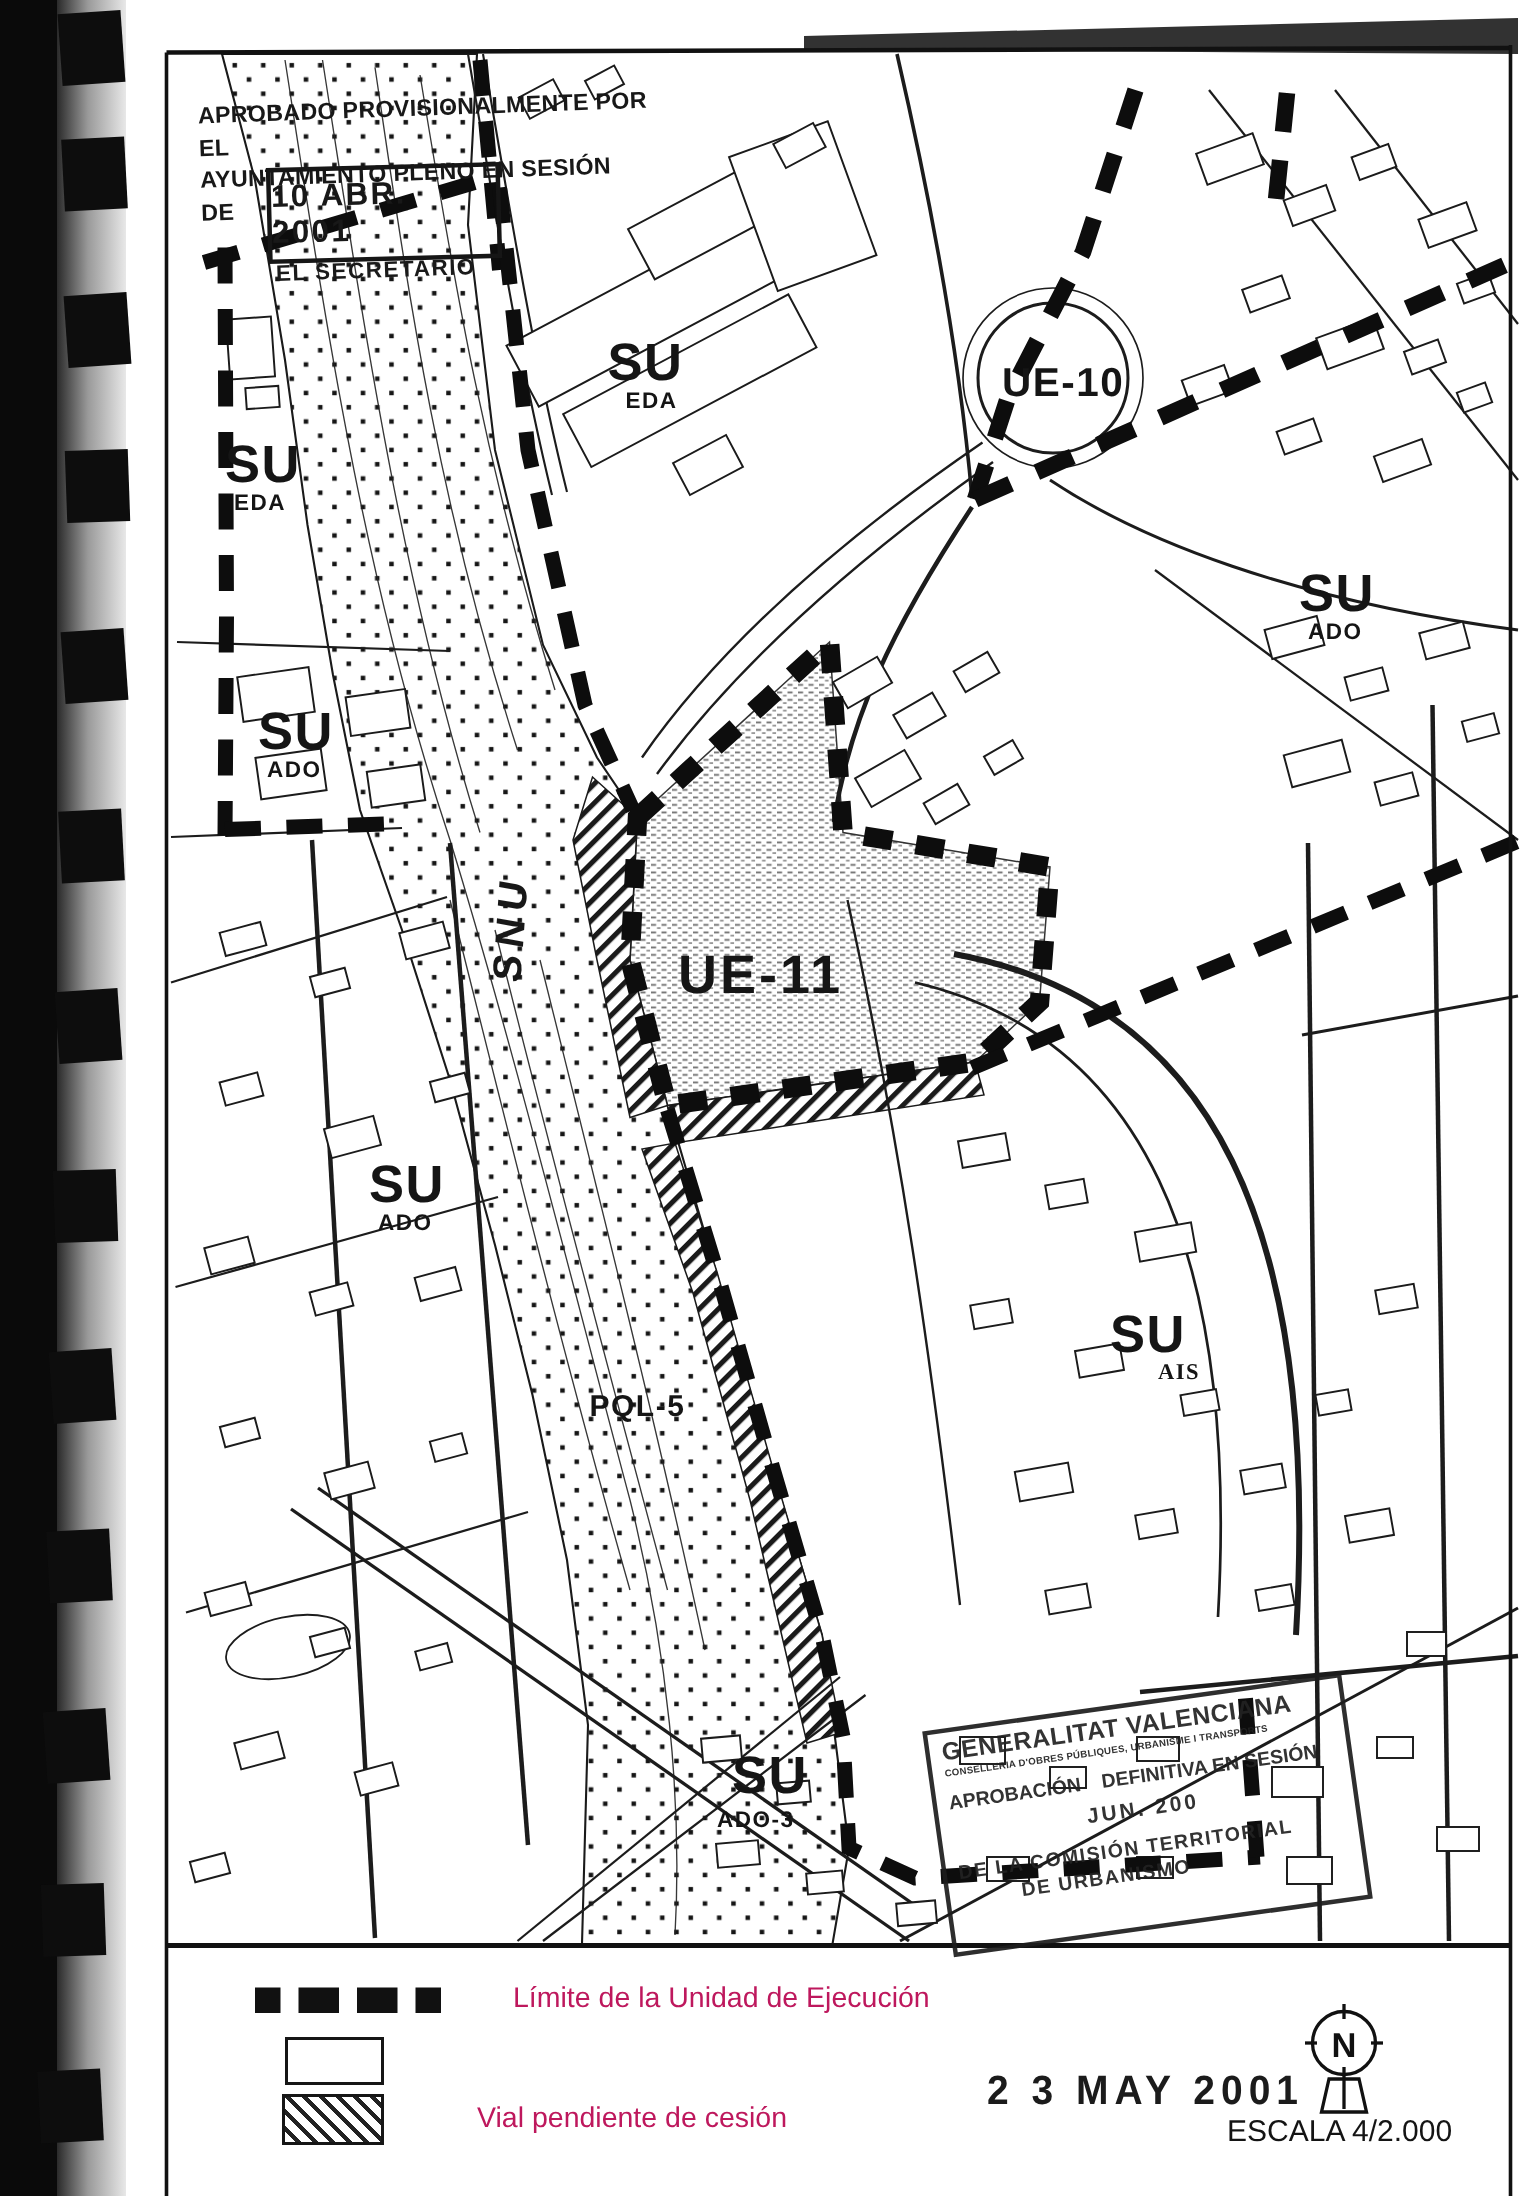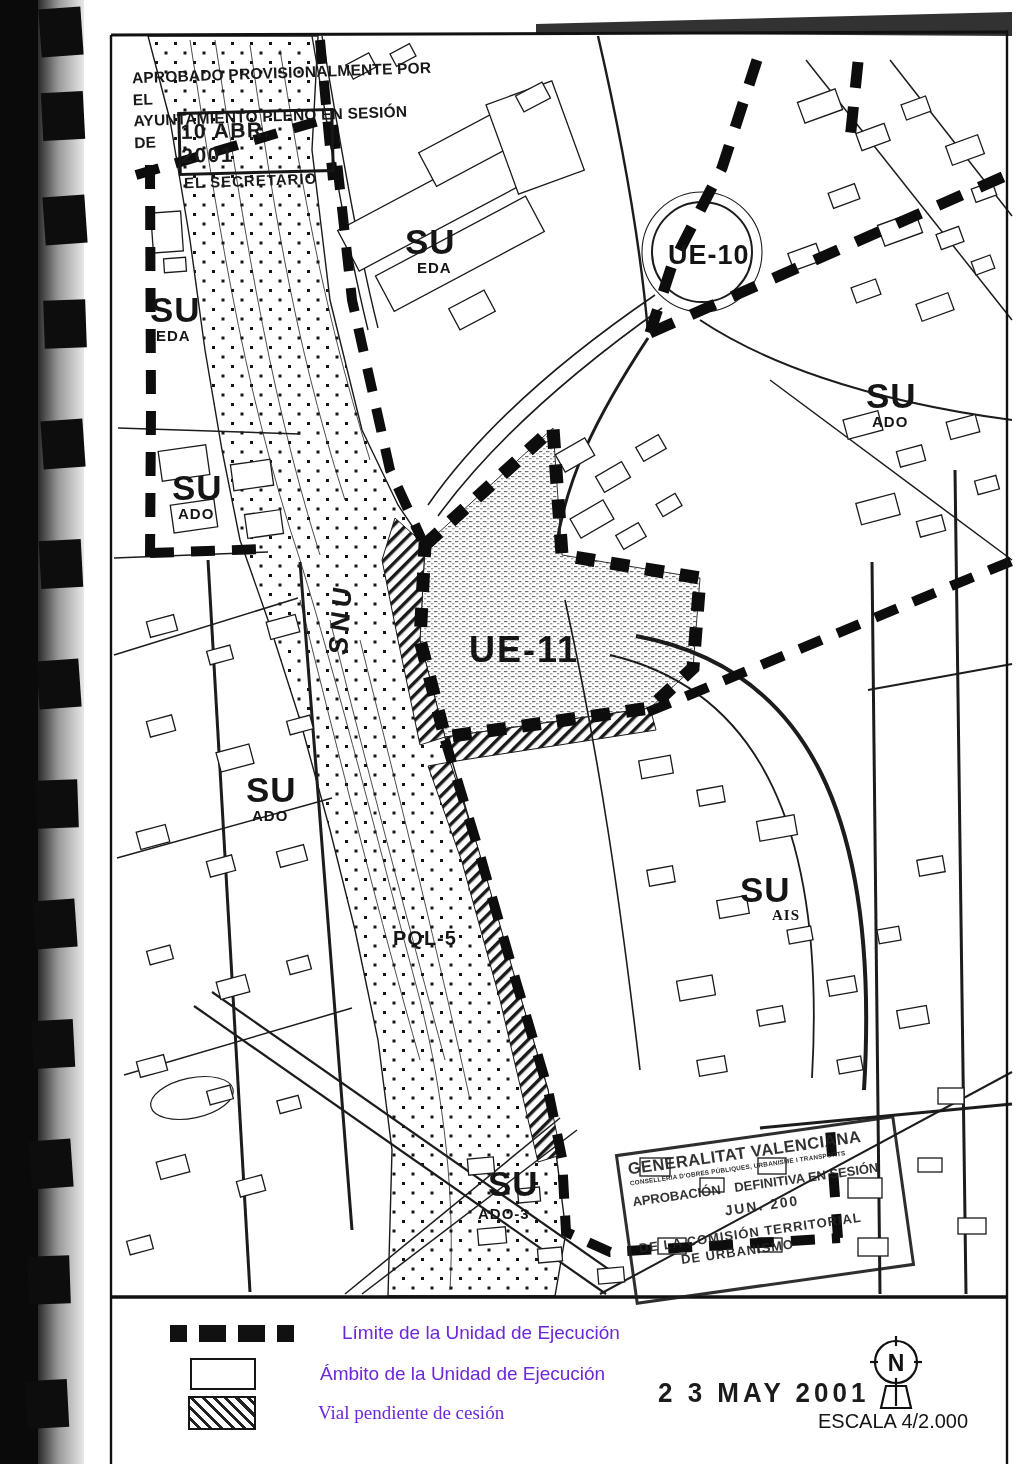--- a/index.html
+++ b/index.html
@@ -10,32 +10,32 @@
   .zone-main{font-size:35px;letter-spacing:1px;}
   .zone-sub{font-size:15px;letter-spacing:1px;text-align:center;}
   .stamp1{position:absolute;left:133px;top:62px;transform:rotate(-2deg);
           font-weight:bold;font-size:15.5px;letter-spacing:.2px;color:#181818;width:300px;line-height:1.4;}
   .datebox{position:absolute;left:178px;top:110px;width:150px;height:58px;border:3px solid #161616;
            transform:rotate(-1.5deg);display:flex;align-items:center;justify-content:center;
            font-weight:bold;font-size:21px;letter-spacing:1.5px;color:#181818;}
   .secretario{position:absolute;left:184px;top:172px;transform:rotate(-2deg);
            font-weight:bold;font-size:15px;letter-spacing:1px;color:#1a1a1a;}
   .ue-label{font-size:27px;letter-spacing:1px;}
-  .ue11-label{font-size:36px;letter-spacing:2px;margin-left:17px;}
+  .ue11-label{font-size:36px;letter-spacing:2px;}
   .auth-stamp{position:absolute;left:624px;top:1134px;width:282px;height:152px;
            border:3px solid #1d1d1d;transform:rotate(-8deg);color:#222;opacity:.92;
            padding:4px 8px;box-sizing:border-box;}
   .auth-title{font-weight:bold;font-size:16.5px;letter-spacing:.4px;}
   .auth-sub{font-size:6.4px;font-weight:bold;letter-spacing:.2px;margin-top:1px;}
   .auth-row{margin-top:8px;font-size:13px;font-weight:bold;display:flex;gap:14px;}
   .auth-date{margin-top:6px;margin-left:90px;font-size:14px;font-weight:bold;letter-spacing:2px;}
   .auth-l3{margin-top:10px;font-size:13px;font-weight:bold;letter-spacing:1px;}
   .auth-l4{margin-top:2px;margin-left:40px;font-size:13px;font-weight:bold;letter-spacing:1px;}
   .legend-row{position:absolute;display:flex;align-items:center;}
-  .legend-label{font-size:19px;color:#6d28d9;}
+  .legend-label{font-size:19px;color:#be185d;}
   .lim-sym{display:flex;align-items:center;gap:12px;}
   .lim-sym i{display:block;background:#111;height:17px;}
   .amb-sym{width:62px;height:28px;border:2.5px solid #161616;background:#fff;}
   .vial-sym{width:64px;height:30px;border:2px solid #161616;
      background:repeating-linear-gradient(45deg,#fff 0 5px,#222 5px 8px);}
   .date-stamp{position:absolute;left:658px;top:1378px;font-weight:bold;font-size:26px;
      letter-spacing:4px;color:#1b1b1b;transform:scaleY(1.05);}
   .escala{position:absolute;left:818px;top:1410px;font-size:20px;color:#141414;}
   .snu{position:absolute;left:305px;top:603px;transform:rotate(-86deg) skewX(-6deg);
      font-weight:bold;font-size:27px;letter-spacing:5px;color:#181818;}
@@ -324,21 +324,20 @@
   <span class="lim-sym">
     <i style="width:17px"></i>
       <i style="width:27px"></i>
       <i style="width:27px"></i>
       <i style="width:17px"></i>
   </span>
   <span class="legend-label" style="margin-left:48px;">Límite de la Unidad de Ejecución</span>
 </div>
 <div class="legend-row" style="left:190px;top:1358px;">
   <span class="amb-sym"></span>
-  <span class="legend-label" style="margin-left:64px;">Ámbito de la Unidad de Ejecución</span>
 </div>
 <div class="legend-row" style="left:188px;top:1396px;">
   <span class="vial-sym"></span>
-  <span class="legend-label" style="margin-left:62px;font-family:Liberation Serif, serif;">Vial pendiente de cesión</span>
+  <span class="legend-label" style="margin-left:62px;">Vial pendiente de cesión</span>
 </div>
 
 <div class="date-stamp">2 3 MAY 2001</div>
 <div class="escala">ESCALA 4/2.000</div>
 
 </body></html>

